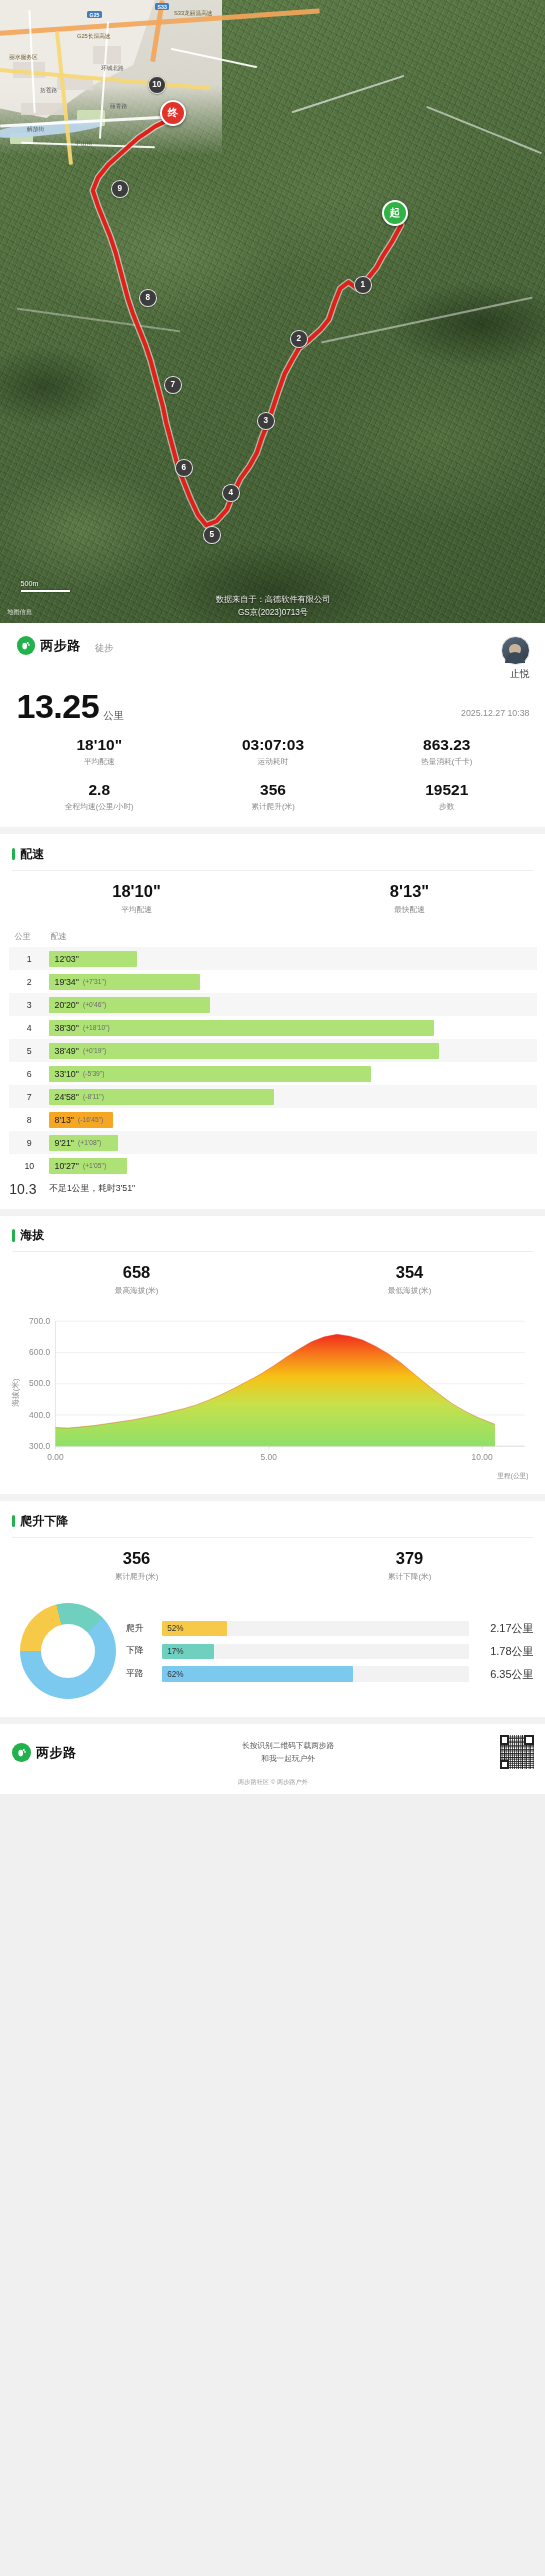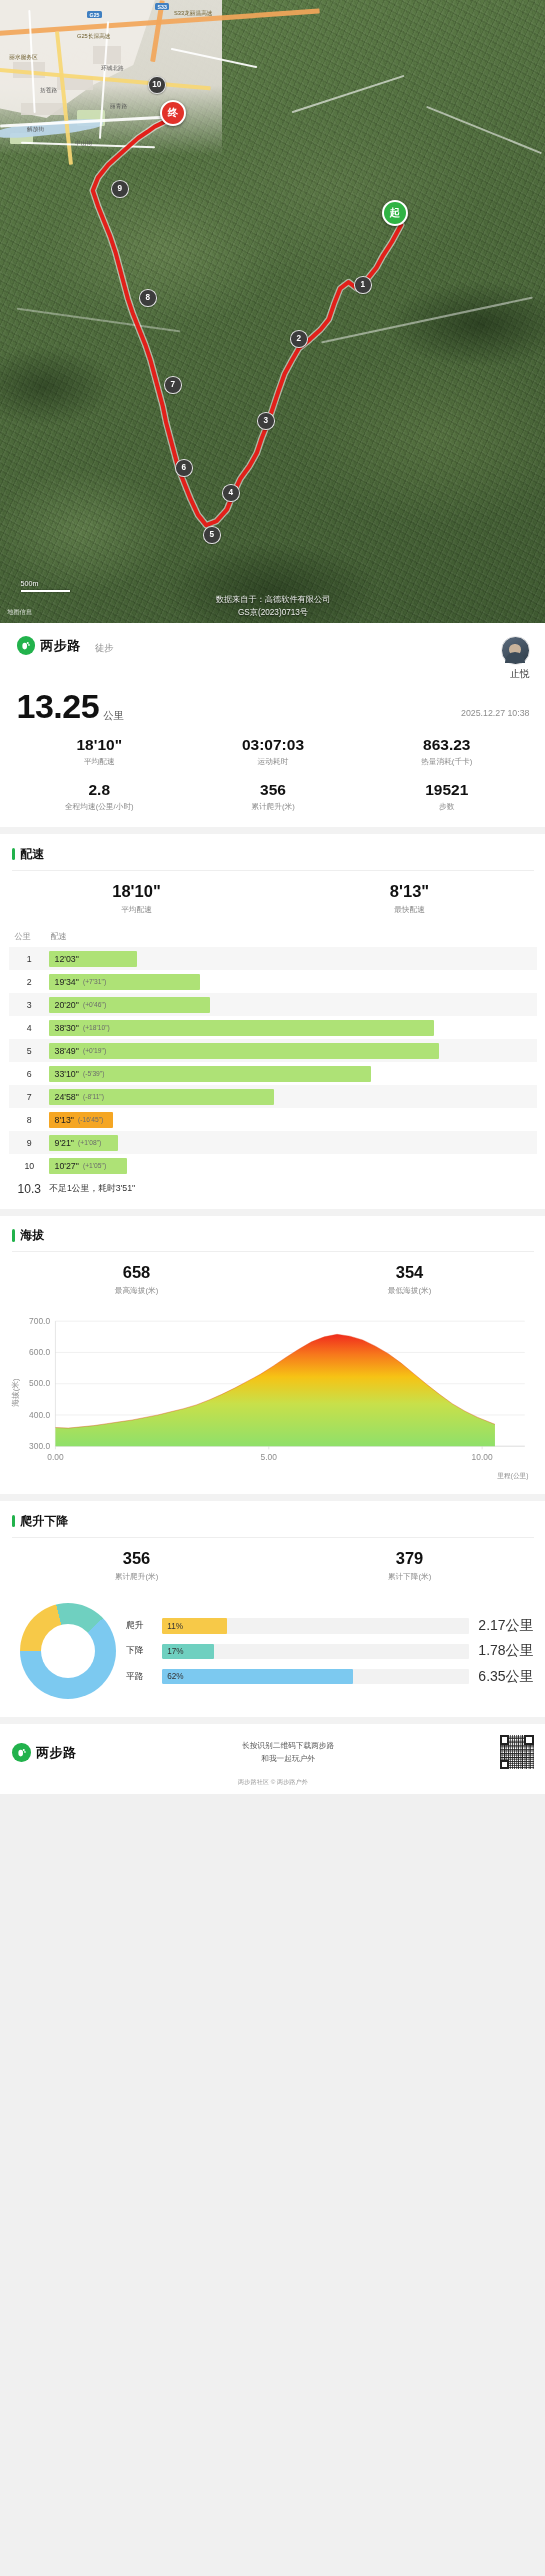--- a/index.html
+++ b/index.html
@@ -209,21 +209,21 @@
   }
   .pace-bar.fast { background:#f5a623; }
   .pace-txt {
     position:absolute; left:5.2px; top:0; height:16.5px; display:flex; align-items:center;
     font-size:8.8px; color:#222; white-space:nowrap;
   }
   .pace-delta { font-size:6.7px; color:#6b6b6b; margin-left:4.1px;}
   .pace-last {
     display:flex; align-items:center; height:23px; padding-left:0;
   }
-  .pace-last .km { width:40px; text-align:center; font-size:12px; color:#333;}
+  .pace-last .km { width:40px; font-size:14px; color:#333;}
   .pace-last .txt { font-size:8.8px; color:#333; }
 
   
   .chart-wrap { padding: 5.2px 9.3px 13.4px 9.3px; position:relative; }
   .chart-box { position:relative; width:100%; height:155px; }
   .x-title { text-align:right; font-size:6.7px; color:#8d8d8d; padding-right:8.2px; margin-top:2.1px;}
 
   
   .climb-wrap { display:flex; align-items:center; padding: 8.2px 12.4px 17.5px 12.4px; gap:10.3px;}
   .donut { width:96px; height:96px; border-radius:50%; position:relative; flex:none; margin-left:7.2px;}
@@ -235,21 +235,21 @@
   .legend-row { display:flex; align-items:center; gap:6.2px; }
   .legend-name { width:30px; font-size:8.8px; color:#333; }
   .legend-track {
     flex:1; height:15.5px; background:#f2f2f2; position:relative; border-radius:1px; overflow:hidden;
   }
   .legend-fill { position:absolute; left:0; top:0; height:15.5px; border-radius:1px; }
   .legend-pct {
     position:absolute; left:5.2px; top:0; height:15.5px; display:flex; align-items:center;
     font-size:8.2px; color:#333;
   }
-  .legend-val { width:58px; text-align:right; font-size:14px; color:#333;}
+  .legend-val { width:58px; text-align:right; font-size:11px; color:#333;}
 
   
   .footer {
     background:#fff; display:flex; align-items:center; justify-content:space-between;
     padding: 11.3px 12.4px 8.2px 12.4px;
   }
   .footer-mid { text-align:center; font-size:7.7px; color:#555; line-height:1.7; }
   .qr { width:34px; height:34px; background:#fff; position:relative; }
   .qr .qrbox {
     position:absolute; inset:0;
@@ -594,21 +594,21 @@
 
     <div class="climb-wrap">
       <div class="donut" id="climb-donut" style="background: conic-gradient(from -90deg, rgb(247, 201, 72) 0%, rgb(247, 201, 72) 21%, rgb(111, 208, 192) 21%, rgb(111, 208, 192) 38%, rgb(124, 201, 240) 38%, rgb(124, 201, 240) 100%);">
         <div class="hole"></div>
       </div>
       <div class="legend" id="climb-legend">
           <div class="legend-row">
             <div class="legend-name">爬升</div>
             <div class="legend-track">
               <div class="legend-fill" style="width: 21%; background: rgb(247, 201, 72);"></div>
-              <div class="legend-pct">11%</div>
+              <div class="legend-pct">52%</div>
             </div>
             <div class="legend-val">2.17公里</div>
           </div>
           <div class="legend-row">
             <div class="legend-name">下降</div>
             <div class="legend-track">
               <div class="legend-fill" style="width: 17%; background: rgb(111, 208, 192);"></div>
               <div class="legend-pct">17%</div>
             </div>
             <div class="legend-val">1.78公里</div>

